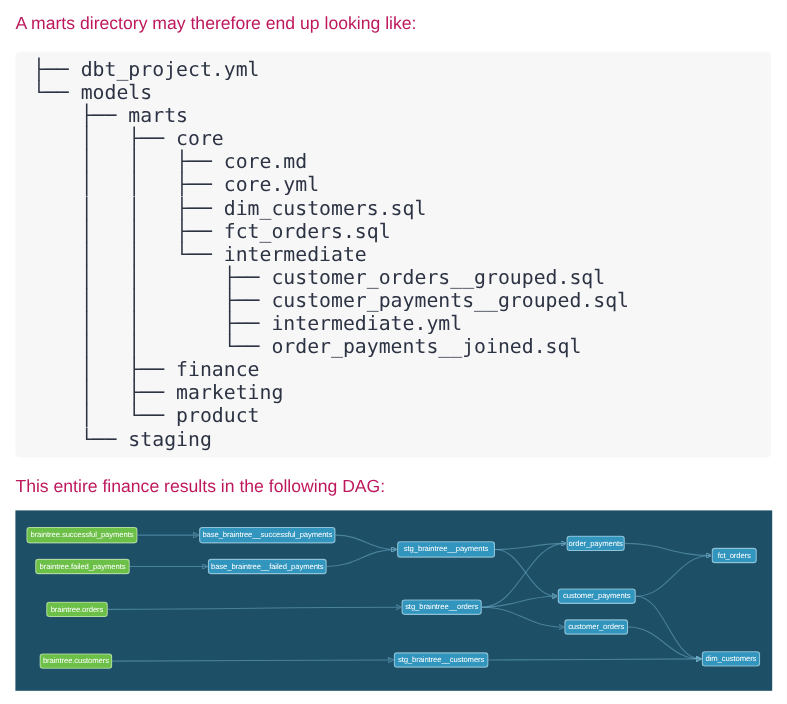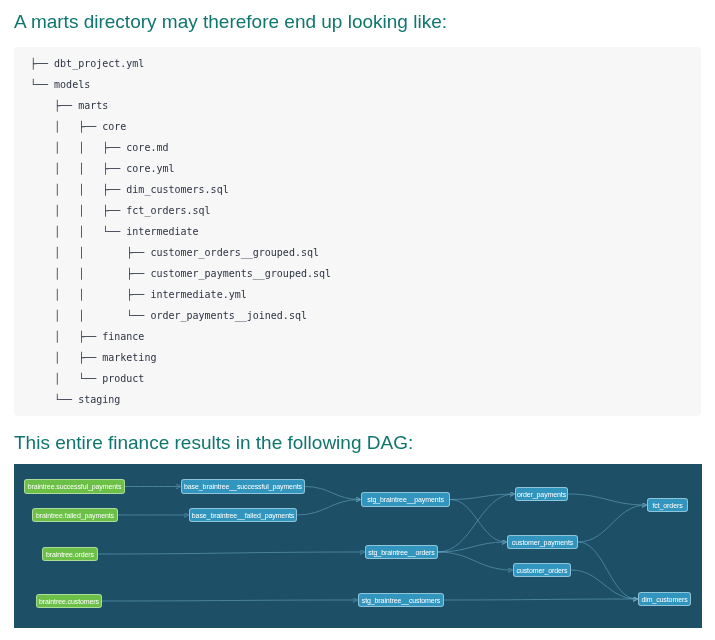--- a/index.html
+++ b/index.html
@@ -5,32 +5,32 @@
   html, body { margin: 0; padding: 0; background: #ffffff; }
   body {
     width: 715px; height: 640px; overflow: hidden;
     font-family: "Liberation Sans", sans-serif;
     color: #2f3a4f;
   }
   main { padding: 12px 14px 0 14px; }
 
   .body-text {
     margin: 0 0 16px 0;
-    font-size: 19px;
+    font-size: 16px;
     line-height: 19px;
-    color: #0f766e;
+    color: #be185d;
   }
 
   .code-block {
     margin: 0 0 17px 0;
     background: #f7f7f8;
     border-radius: 4px;
     padding: 6px 16px;
     font-family: "DejaVu Sans Mono", monospace;
-    font-size: 10px;
+    font-size: 18px;
     line-height: 21px;
     color: #2c3343;
     white-space: pre;
     overflow: hidden;
   }
 
   .caption-text { margin: 0 0 12px 0; }
 
   .dag {
     position: relative;

